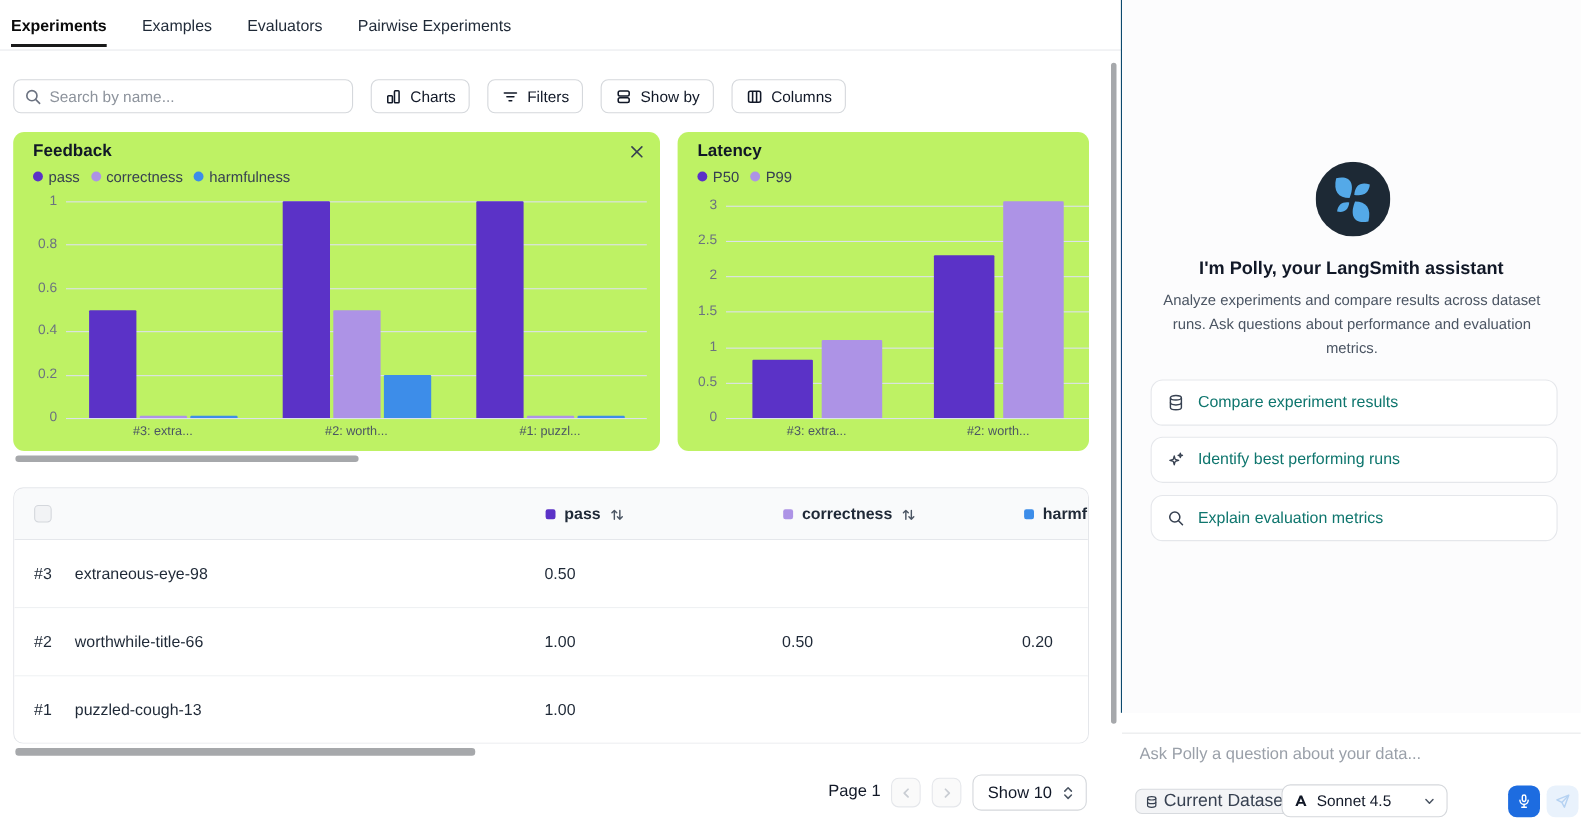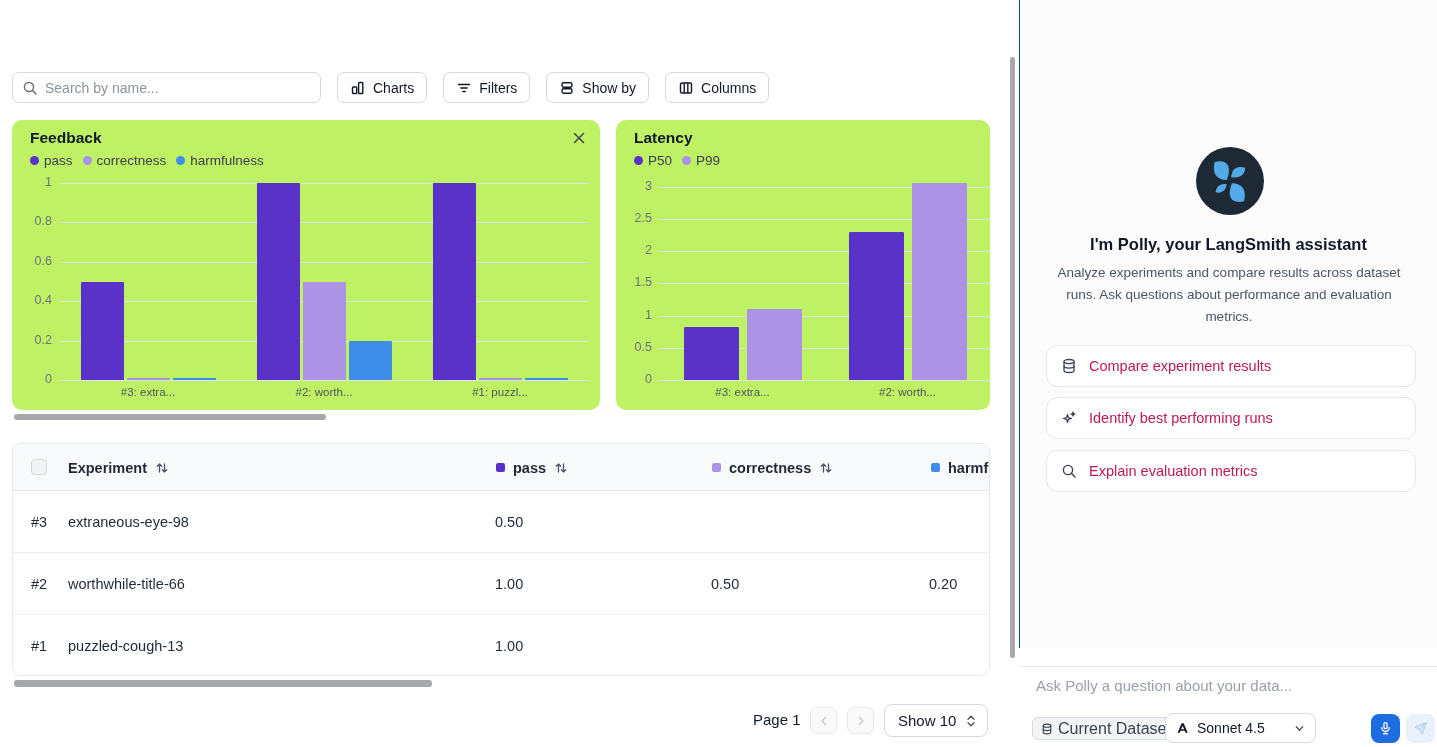--- a/index.html
+++ b/index.html
@@ -55,35 +55,41 @@
   .pagination { position:absolute; left:0; top:700px; width:1000px; height:40px; }
   .page-label { position:absolute; left:753px; top:11px; font-size:15px; color:#111827; }
   .pg-btn { position:absolute; top:7px; width:27px; height:27px; border:1px solid #e5e7eb; border-radius:7px; background:#fafafa; display:flex; align-items:center; justify-content:center; cursor:pointer; }
   .pg-prev { left:810px; } .pg-next { left:847px; }
   .show-select { position:absolute; left:884px; top:4px; width:104px; height:33px; border:1px solid #d5d8dc; border-radius:8px; background:#fff; display:flex; align-items:center; justify-content:space-between; padding:0 10px 0 13px; font-size:15px; color:#111827; cursor:pointer; }
 
   
   .polly-avatar { position:absolute; left:176px; top:147px; width:68px; height:68px; }
   .polly-title { position:absolute; left:0; top:235px; width:100%; text-align:center; font-size:16.5px; font-weight:700; color:#111827; }
   .polly-desc { position:absolute; left:31px; top:262px; width:356px; text-align:center; font-size:13.5px; line-height:22px; color:#4b5563; }
-  .suggestion { position:absolute; left:26px; width:370px; height:42px; border:1px solid #e5e7eb; border-radius:11px; background:#fff; display:flex; align-items:center; gap:12px; padding:0 14px; font-size:14.5px; color:#be185d; cursor:pointer; }
+  .suggestion { position:absolute; left:26px; width:370px; height:42px; border:1px solid #e5e7eb; border-radius:11px; background:#fff; display:flex; align-items:center; gap:12px; padding:0 14px; font-size:14.5px; color:#0f766e; cursor:pointer; }
   .sug-0 { top:345px; } .sug-1 { top:397px; } .sug-2 { top:450px; }
   .ask-area { position:absolute; left:0; top:666px; width:100%; height:81px; border-top:1px solid #e7e8ea; background:#fff; }
   .ask-input { position:absolute; left:16px; top:10px; width:380px; border:none; outline:none; font-size:15px; color:#111827; font-family:inherit; background:transparent; }
   .ask-input::placeholder { color:#9aa0a9; }
   .chip { position:absolute; left:12px; top:50px; height:23px; background:#f3f4f6; border:1px solid #d7dade; border-radius:6px; display:flex; align-items:center; gap:5px; padding:0 8px; font-size:16px; color:#374151; cursor:pointer; }
   .model-btn { position:absolute; left:145px; top:46px; width:151px; height:30px; background:#fff; border:1px solid #d5d8dc; border-radius:8px; display:flex; align-items:center; gap:7px; padding:0 10px; font-size:14px; color:#111827; cursor:pointer; }
   .mic-btn { position:absolute; left:351px; top:47px; width:29px; height:29px; background:#1d6ce0; border:none; border-radius:8px; display:flex; align-items:center; justify-content:center; cursor:pointer; }
   .send-btn { position:absolute; left:386px; top:47px; width:29px; height:29px; background:#e9f2fc; border:none; border-radius:8px; display:flex; align-items:center; justify-content:center; cursor:pointer; }
 </style>
 </head>
 <body>
 
 <div class="main">
 
+  <div class="nav">
+    <div class="tab active">Experiments</div>
+    <div class="tab">Examples</div>
+    <div class="tab">Evaluators</div>
+    <div class="tab">Pairwise Experiments</div>
+  </div>
 
   <div class="toolbar">
     <div class="search-box">
       <svg class="icon-s" viewBox="0 0 16 16" fill="none" stroke="#6b7280" stroke-width="1.5" stroke-linecap="round">
           <circle cx="7" cy="7" r="4.6"></circle>
           <line x1="10.6" y1="10.6" x2="14" y2="14"></line>
         </svg>
       <input placeholder="Search by name..." style="">
     </div>
     <button class="tbtn">
@@ -202,27 +208,20 @@
         <div class="bar" style="left: 251.5px; width: 55px; height: 196.8px; background: rgb(173, 147, 230);"></div>
         <div class="xlabel" style="left: 187.5px; top: 206px;">#2: worth...</div>
       </div>
   </div>
 
   <div class="hscroll" style="left:14px; top:414px; width:312px;"></div>
 
   <div class="table">
     <div class="thead">
       <div class="checkbox"></div>
-      <div class="th" style="left:55px;">
-        <span>Experiment</span>
-        <svg class="sort-icon" viewBox="0 0 14 14" fill="none" stroke="#4b5563" stroke-width="1.3" stroke-linecap="round" stroke-linejoin="round">
-            <path d="M4.5 11 V3 M4.5 3 L2.3 5.2 M4.5 3 L6.7 5.2"></path>
-            <path d="M9.5 3 V11 M9.5 11 L7.3 8.8 M9.5 11 L11.7 8.8"></path>
-          </svg>
-      </div>
       <div class="th" style="left:483px;">
         <span class="col-square" style="background: rgb(91, 50, 199);"></span>
         <span>pass</span>
         <svg class="sort-icon" viewBox="0 0 14 14" fill="none" stroke="#4b5563" stroke-width="1.3" stroke-linecap="round" stroke-linejoin="round">
             <path d="M4.5 11 V3 M4.5 3 L2.3 5.2 M4.5 3 L6.7 5.2"></path>
             <path d="M9.5 3 V11 M9.5 11 L7.3 8.8 M9.5 11 L11.7 8.8"></path>
           </svg>
       </div>
       <div class="th" style="left:699px;">
         <span class="col-square" style="background: rgb(173, 147, 230);"></span>

